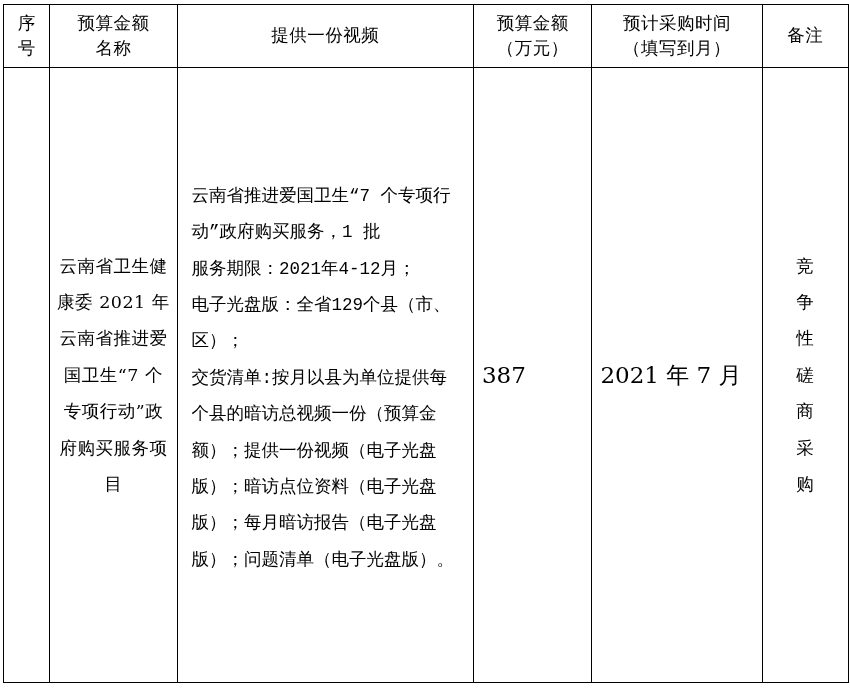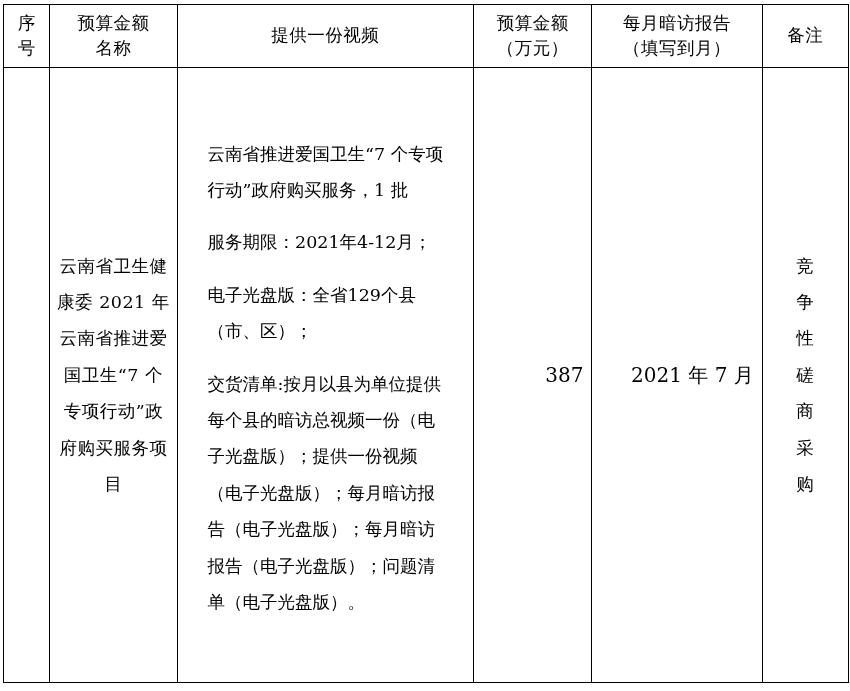--- a/index.html
+++ b/index.html
@@ -77,27 +77,28 @@
     padding: 16px 12px 10px 14px;
     font-size: 17.5px;
     line-height: 2.08;
     text-align: left;
     vertical-align: top;
   }
   .desc-cell {
     vertical-align: top;
   }
   .desc-p {
-    margin: 16px;
+    margin: 0;
     text-indent: 0;
+    font-family: Liberation Mono, monospace;
   }
   .budget-cell .cell-inner,
   .time-cell .cell-inner {
-    text-align: right;
-    font-size: 20px;
+    text-align: left;
+    font-size: 23px;
   }
   
   .remark-cell .cell-inner {
     text-align: center;
     font-size: 17.5px;
     line-height: 2.08;
     letter-spacing: 0.5px;
   }
   .remark-char {
     display: block;
@@ -128,42 +129,42 @@
           <span class="two-line">名称</span>
         </td>
         <td>
           <span class="two-line">提供一份视频</span>
         </td>
         <td>
           <span class="two-line">预算金额</span>
           <span class="two-line">（万元）</span>
         </td>
         <td>
-          <span class="two-line">每月暗访报告</span>
+          <span class="two-line">预计采购时间</span>
           <span class="two-line">（填写到月）</span>
         </td>
         <td>
           <span class="two-line">备注</span>
         </td>
       </tr>
     </thead>
     <tbody>
       <tr class="body-row">
         <td class="seq-cell">
           <div class="cell-inner center-txt"></div>
         </td>
         <td class="name-cell">
           <div class="cell-inner">云南省卫生健康委 2021 年云南省推进爱国卫生“7 个专项行动”政府购买服务项目</div>
         </td>
         <td class="desc-cell">
           <div class="cell-inner">
             <p class="desc-p">云南省推进爱国卫生“7 个专项行动”政府购买服务，1 批</p>
             <p class="desc-p">服务期限：2021年4-12月；</p>
             <p class="desc-p">电子光盘版：全省129个县（市、区）；</p>
-            <p class="desc-p">交货清单:按月以县为单位提供每个县的暗访总视频一份（电子光盘版）；提供一份视频（电子光盘版）；每月暗访报告（电子光盘版）；每月暗访报告（电子光盘版）；问题清单（电子光盘版）。</p>
+            <p class="desc-p">交货清单:按月以县为单位提供每个县的暗访总视频一份（预算金额）；提供一份视频（电子光盘版）；暗访点位资料（电子光盘版）；每月暗访报告（电子光盘版）；问题清单（电子光盘版）。</p>
           </div>
         </td>
         <td class="budget-cell">
           <div class="cell-inner">387</div>
         </td>
         <td class="time-cell">
           <div class="cell-inner">2021 年 7 月</div>
         </td>
         <td class="remark-cell">
           <div class="cell-inner" id="remark-stack">

